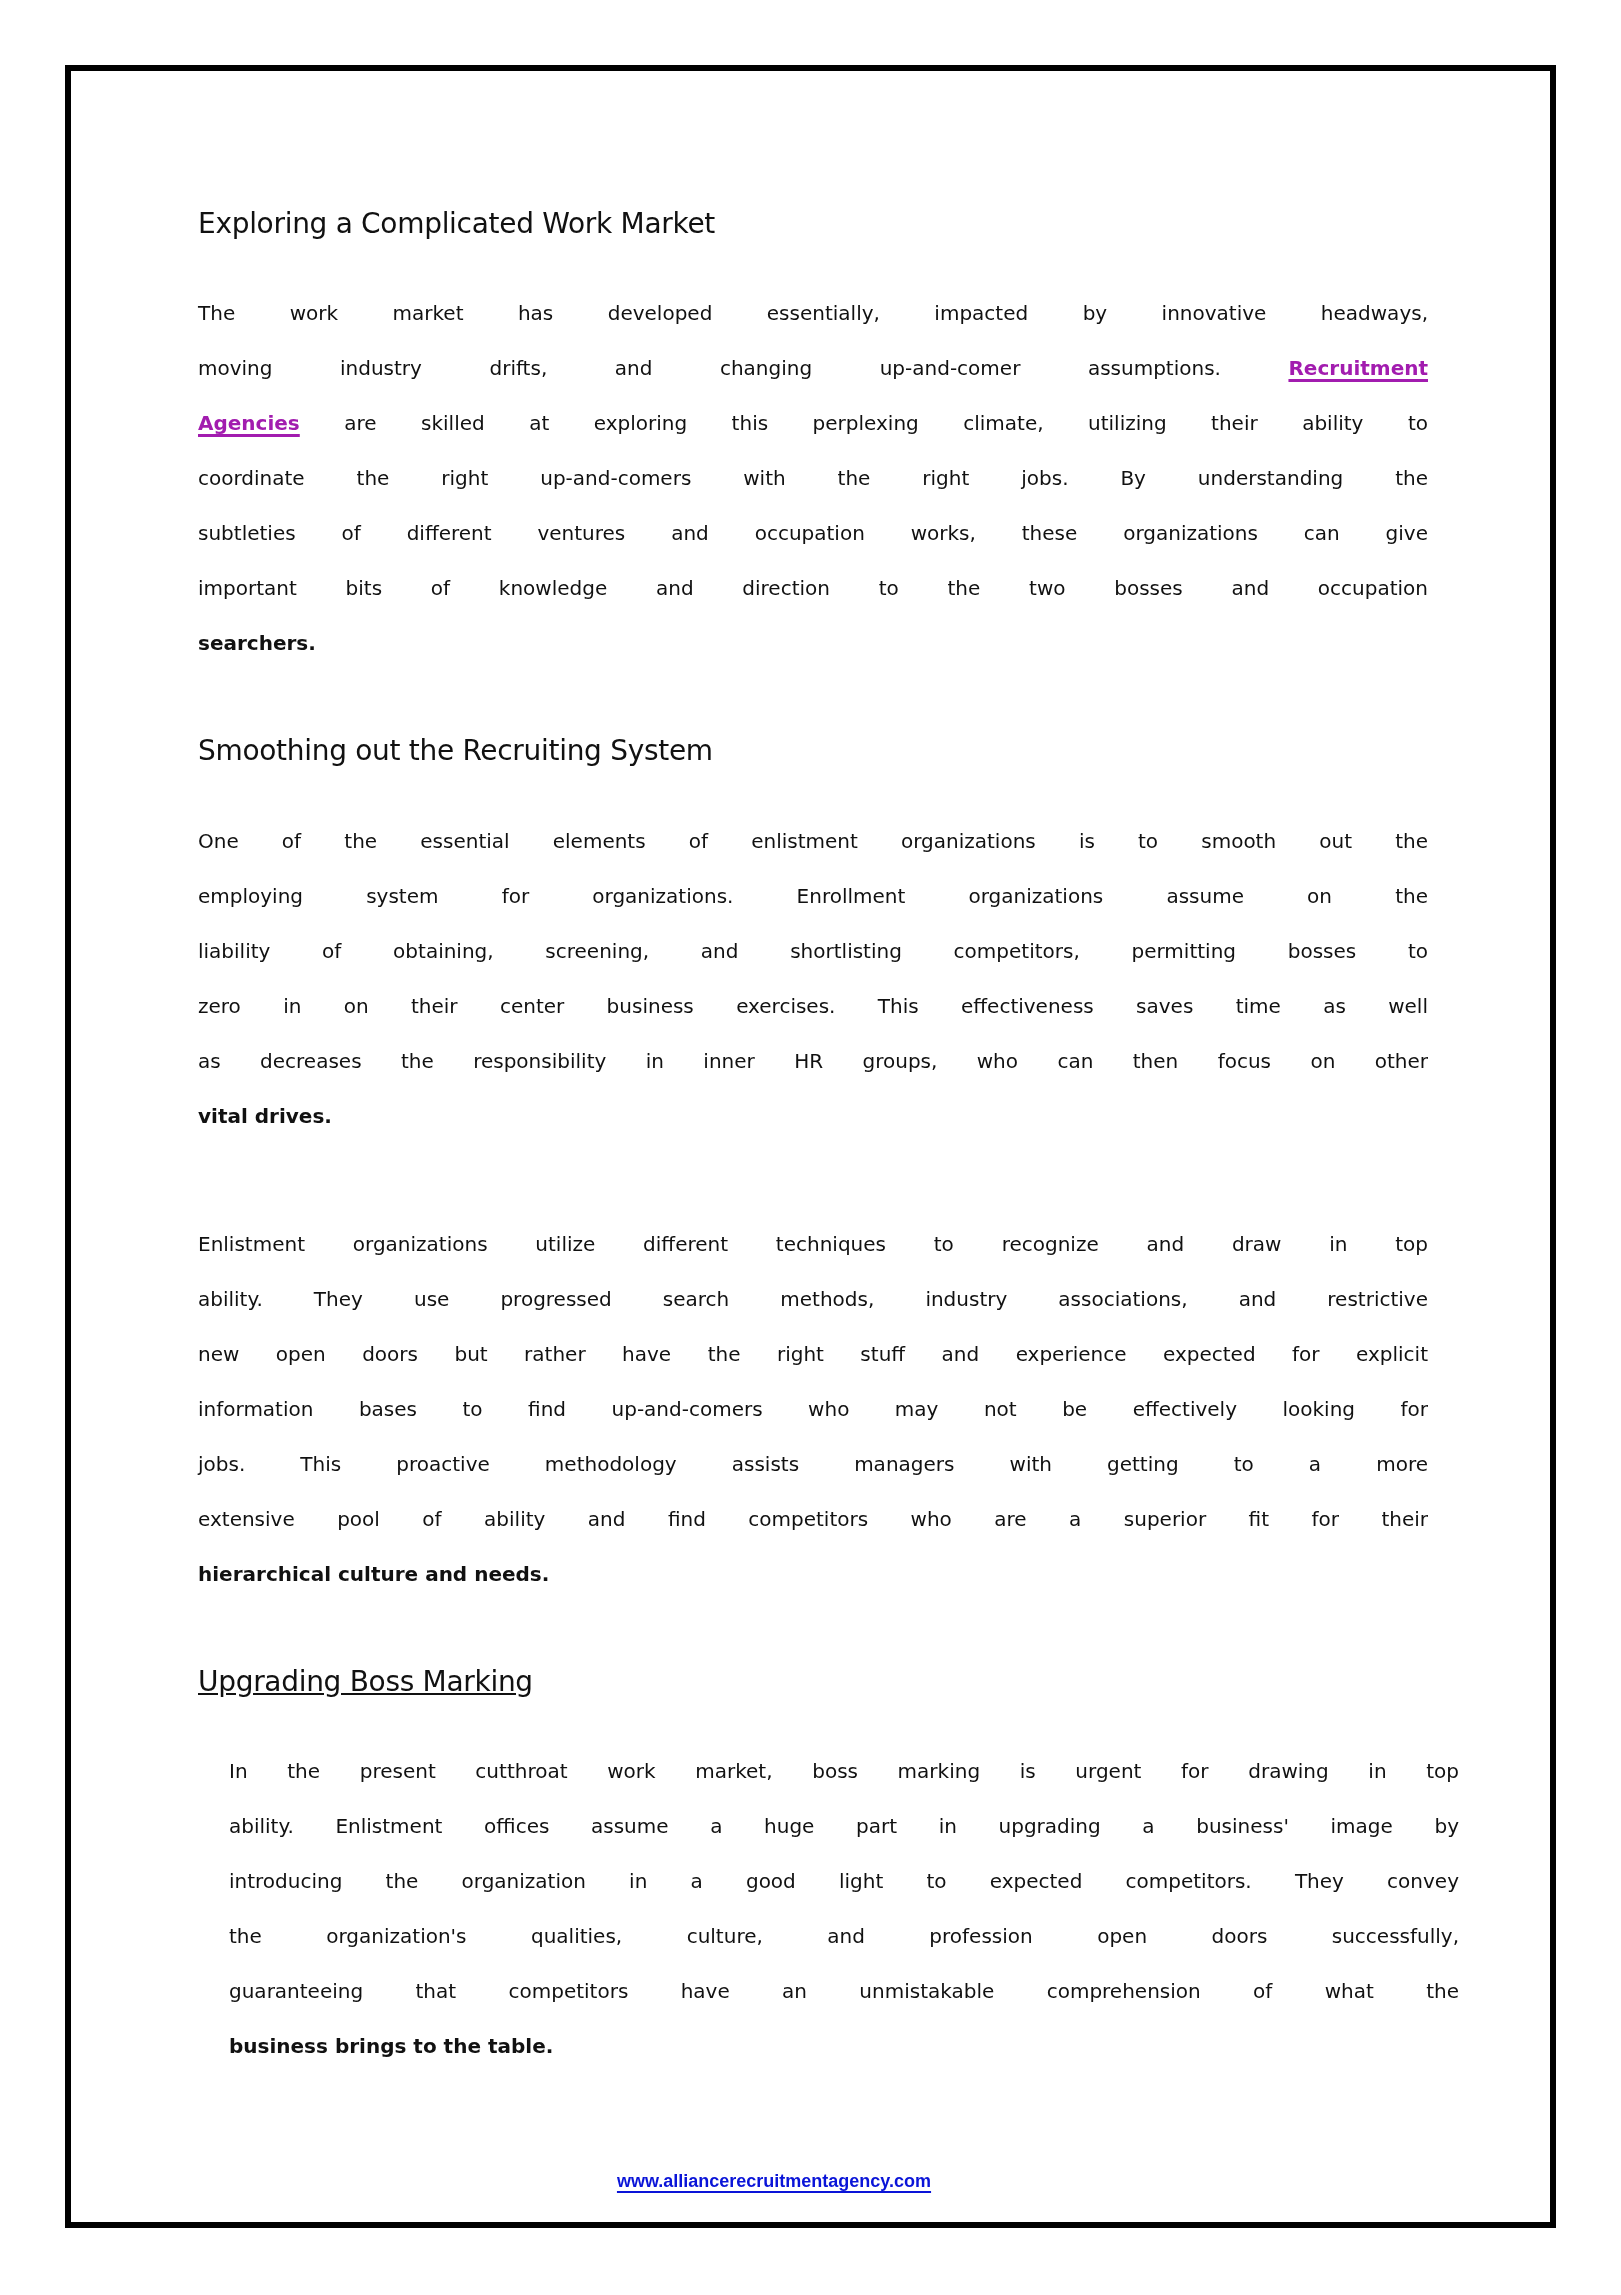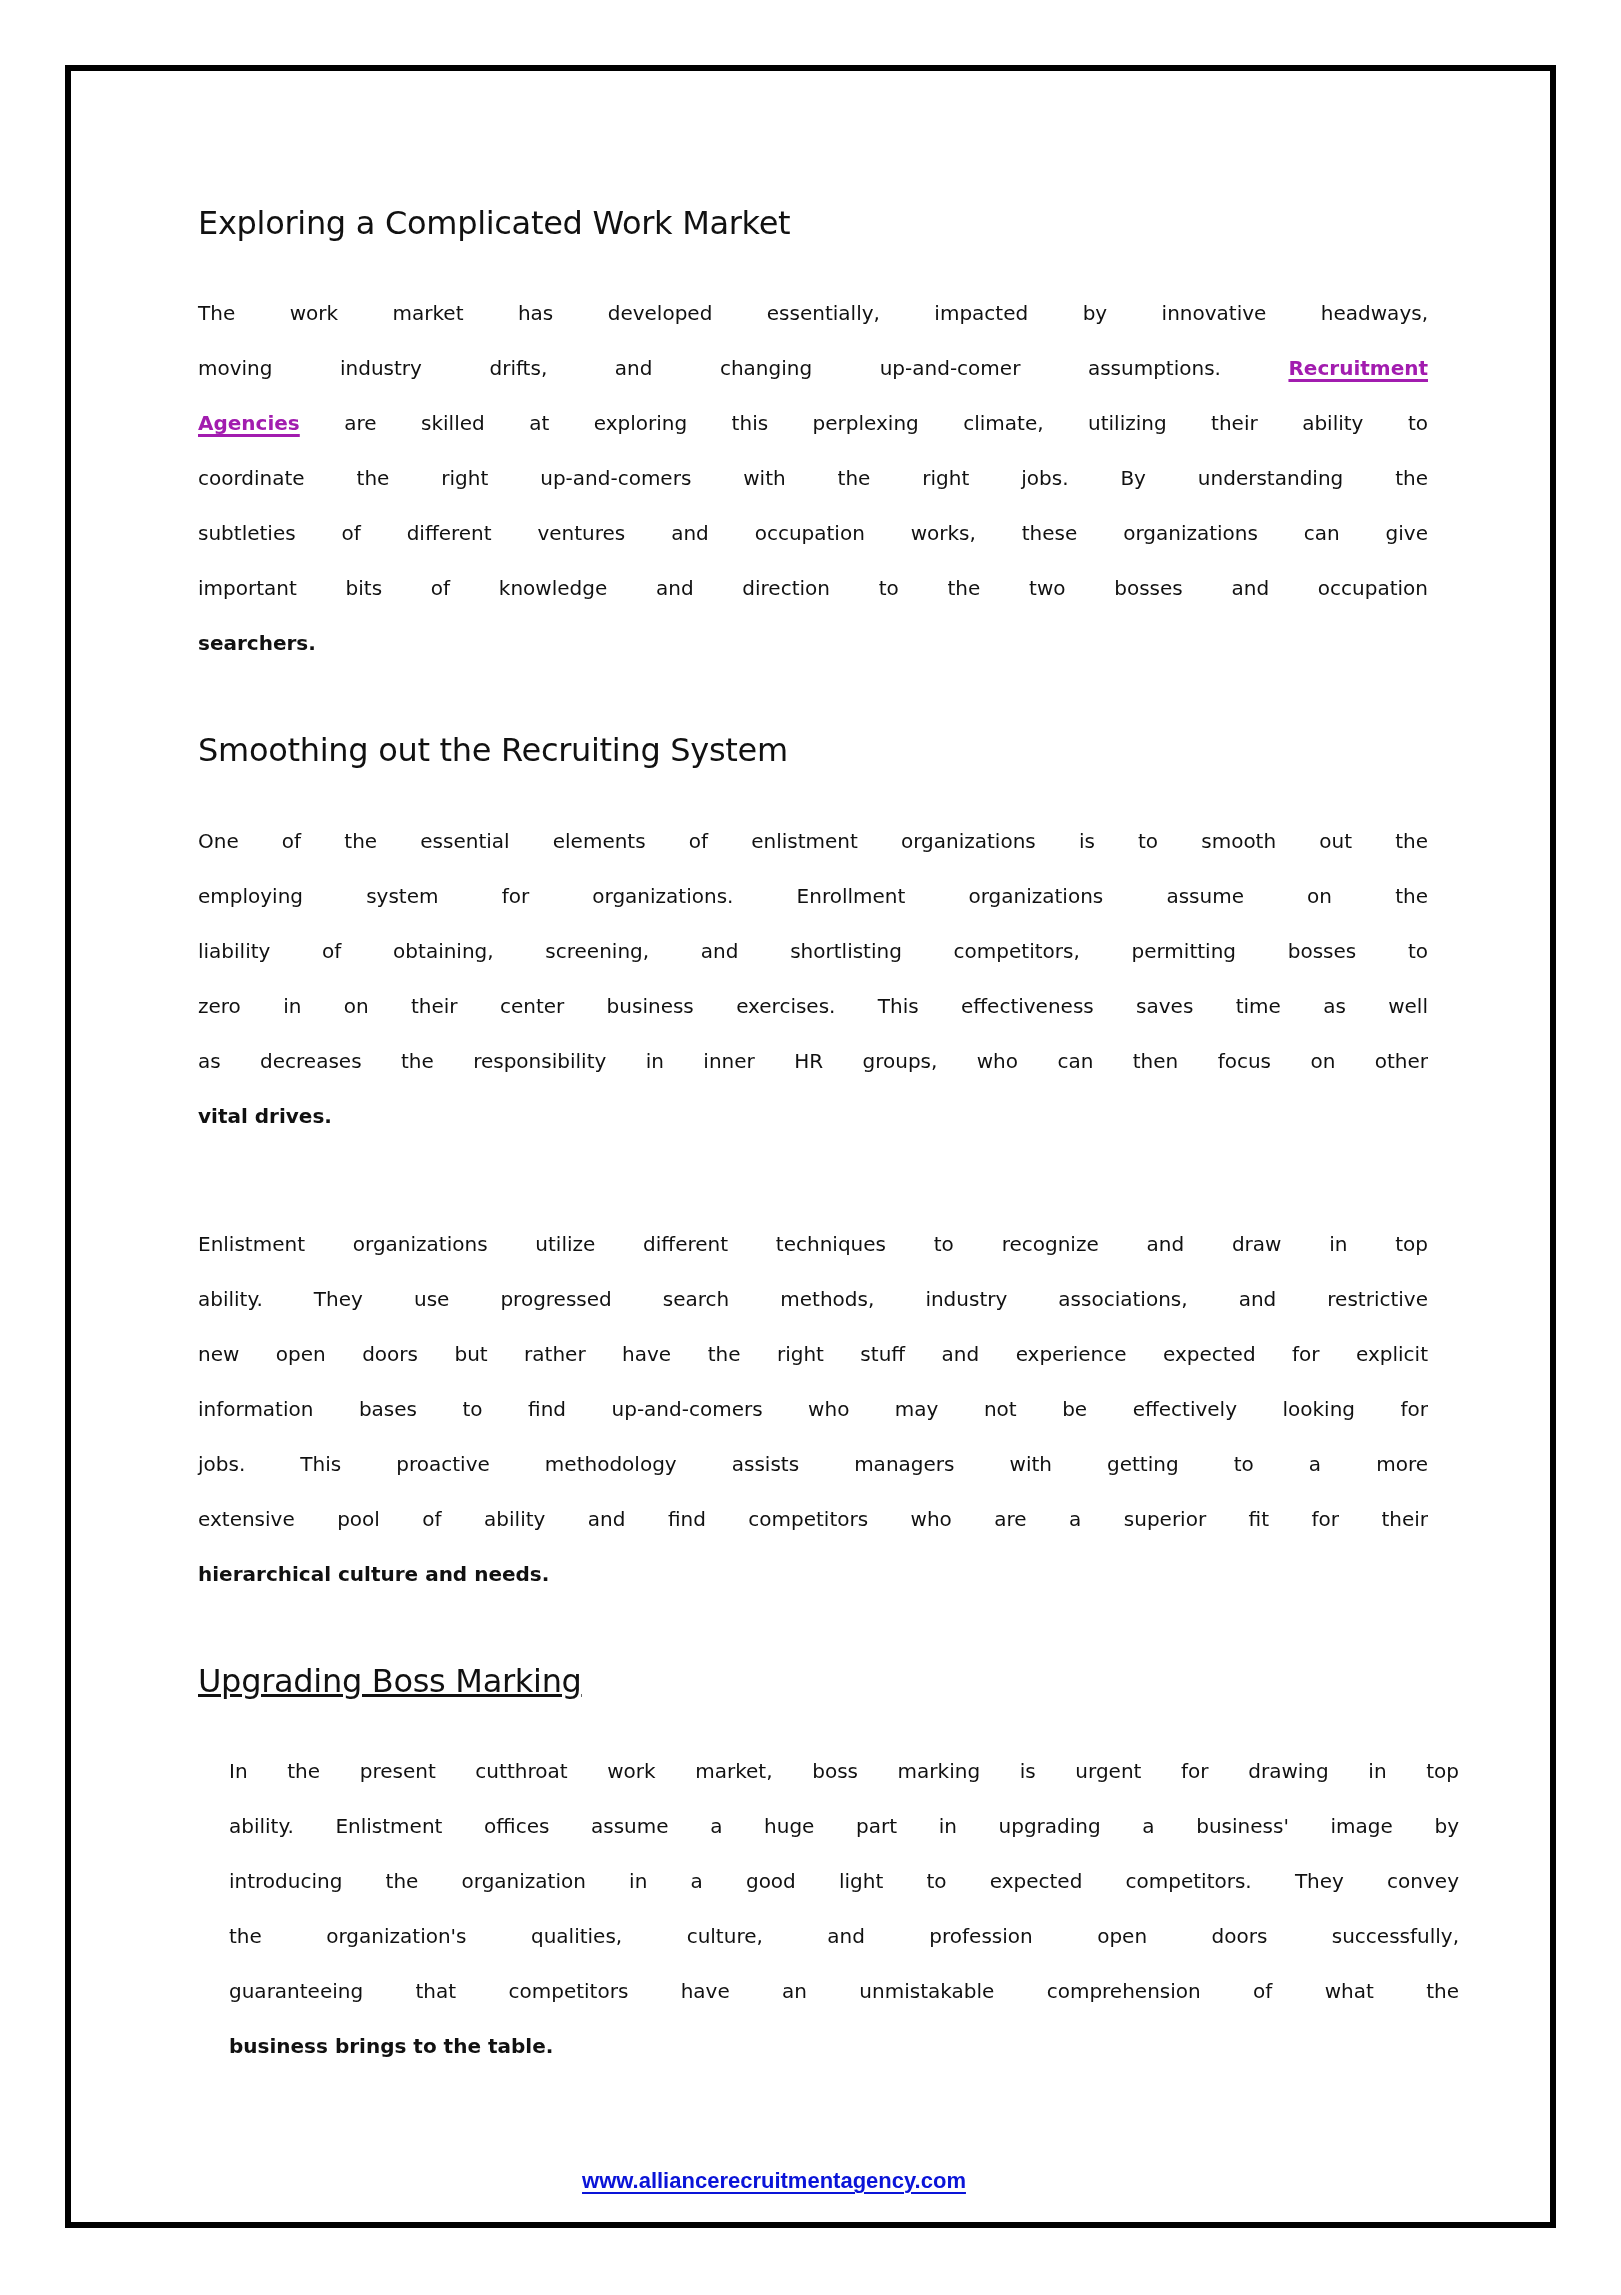--- a/index.html
+++ b/index.html
@@ -9,39 +9,39 @@
     width: 1479px; height: 2151px;
     border: 6.3px solid #000000; background: #ffffff;
   }
   .content {
     position: absolute; left: 198px; top: 0; width: 1230px;
     font-family: "DejaVu Sans", sans-serif; color: #111111;
   }
   .heading {
     position: absolute; left: 0; margin: 0;
     font-family: "DejaVu Sans", sans-serif;
-    font-weight: normal; font-size: 32px; line-height: 51px;
+    font-weight: normal; font-size: 28px; line-height: 51px;
     color: #111111; white-space: nowrap; letter-spacing: -0.3px;
   }
   .para { position: absolute; left: 0; width: 1230px; margin: 0; }
   .line {
     display: block; height: 55px; line-height: 55px;
     font-size: 20px; text-align: justify; text-align-last: justify;
     white-space: nowrap; overflow: visible;
   }
   .line.last { text-align: right; text-align-last: left; font-weight: bold; }
   .line > span { white-space: normal; }
   .link {
     color: #a21caf; font-weight: bold; text-decoration: underline;
     text-decoration-thickness: 2.5px; text-underline-offset: 4.4px; cursor: pointer;
   }
   .footer-link {
     position: absolute; left: 0; width: 1548px; top: 2165px;
     text-align: center; font-family: "Liberation Sans", sans-serif;
-    font-weight: bold; font-size: 22px; line-height: 32px;
+    font-weight: bold; font-size: 18px; line-height: 32px;
     color: #0a14d8; text-decoration: underline; text-decoration-thickness: 1.9px;
     text-underline-offset: 3.8px; cursor: pointer;
   }
 </style>
 </head>
 <body>
 
 <div class="page-frame"></div>
 
 <div class="content">

